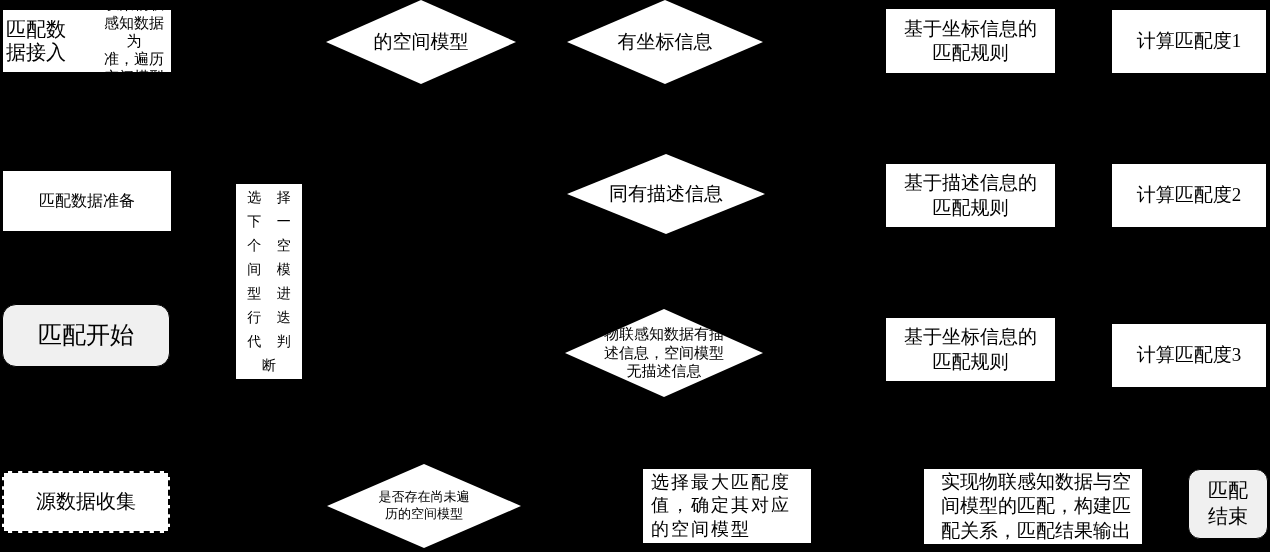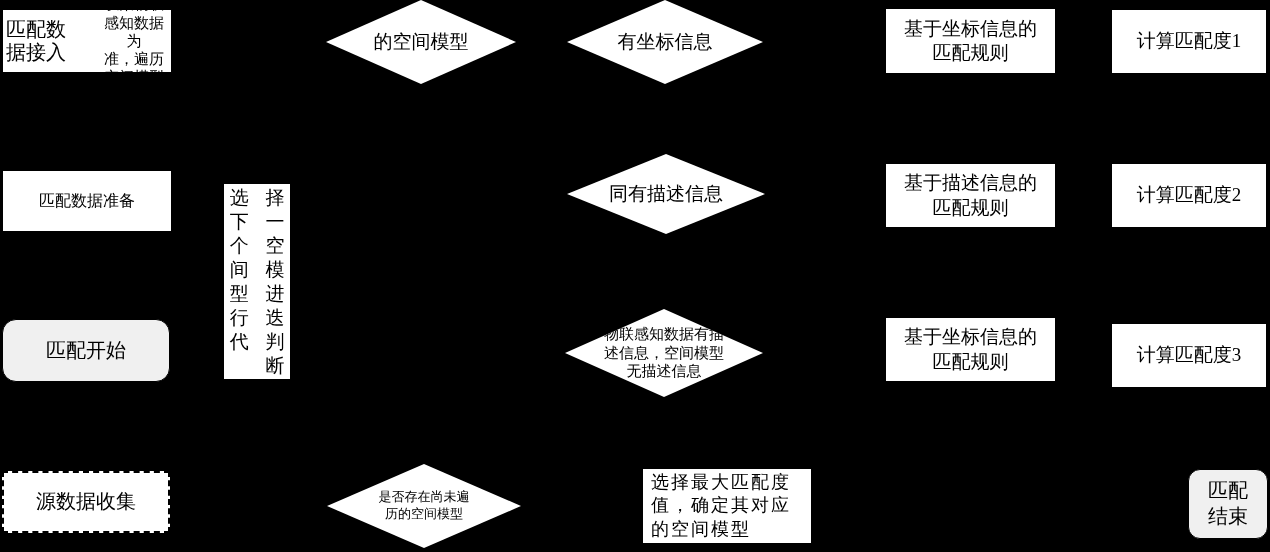--- a/index.html
+++ b/index.html
@@ -38,24 +38,24 @@
     background: #f0f0f0;
     border-radius: 14px;
   }
   .dashed { border: 2px dashed #000000; }
 
   
   .n-access   { left: 2px;    top: 9px;   width: 170px; height: 64px; flex-direction: row; }
   .n-access .title    { font-size: 20px; line-height: 1.15; }
   .n-access .subtitle { font-size: 15px; line-height: 1.22; margin-left: 28px; }
   .n-prepare  { left: 2px;    top: 170px; width: 170px; height: 62px; font-size: 16px; }
-  .n-start    { left: 2px;    top: 319px; width: 168px; height: 63px; font-size: 20px; }
+  .n-start    { left: 2px;    top: 304px; width: 168px; height: 63px; font-size: 24px; }
   .n-source   { left: 2px;    top: 471px; width: 168px; height: 62px; font-size: 20px; }
-  .n-select-next { left: 223px; top: 183px; width: 68px; height: 197px;
-                   font-size: 19px; line-height: 24px; word-spacing: 12px; text-align: right; }
+  .n-select-next { left: 235px; top: 183px; width: 68px; height: 197px;
+                   font-size: 14px; line-height: 24px; word-spacing: 12px; }
   .n-dia-aux    { left: 326px; top: 0px;   width: 190px; height: 84px; }
   .n-dia-coord  { left: 567px; top: 0px;   width: 196px; height: 84px; }
   .n-dia-desc   { left: 567px; top: 154px; width: 198px; height: 80px; }
   .n-dia-iot    { left: 565px; top: 309px; width: 198px; height: 88px; font-size: 15px; line-height: 1.25; }
   .n-dia-loop   { left: 327px; top: 464px; width: 194px; height: 84px; font-size: 13px; }
   .n-rule-1   { left: 885px;  top: 8px;   width: 171px; height: 66px; }
   .n-calc-1   { left: 1111px; top: 9px;   width: 156px; height: 65px; }
   .n-rule-2   { left: 885px;  top: 163px; width: 171px; height: 65px; }
   .n-calc-2   { left: 1111px; top: 163px; width: 156px; height: 65px; }
   .n-rule-3   { left: 885px;  top: 317px; width: 171px; height: 65px; }
@@ -118,17 +118,20 @@
 
   <div class="node pre n-rule-3">基于坐标信息的
 匹配规则</div>
 
   <div class="node n-calc-3">计算匹配度3</div>
 
   <div class="node pre n-select-max">选择最大匹配度
 值，确定其对应
 的空间模型</div>
 
+  <div class="node pre n-realize">实现物联感知数据与空
+间模型的匹配，构建匹
+配关系，匹配结果输出</div>
 
   <div class="node terminator pre n-end">匹配
 结束</div>
 
 </div>
 
 </body></html>

